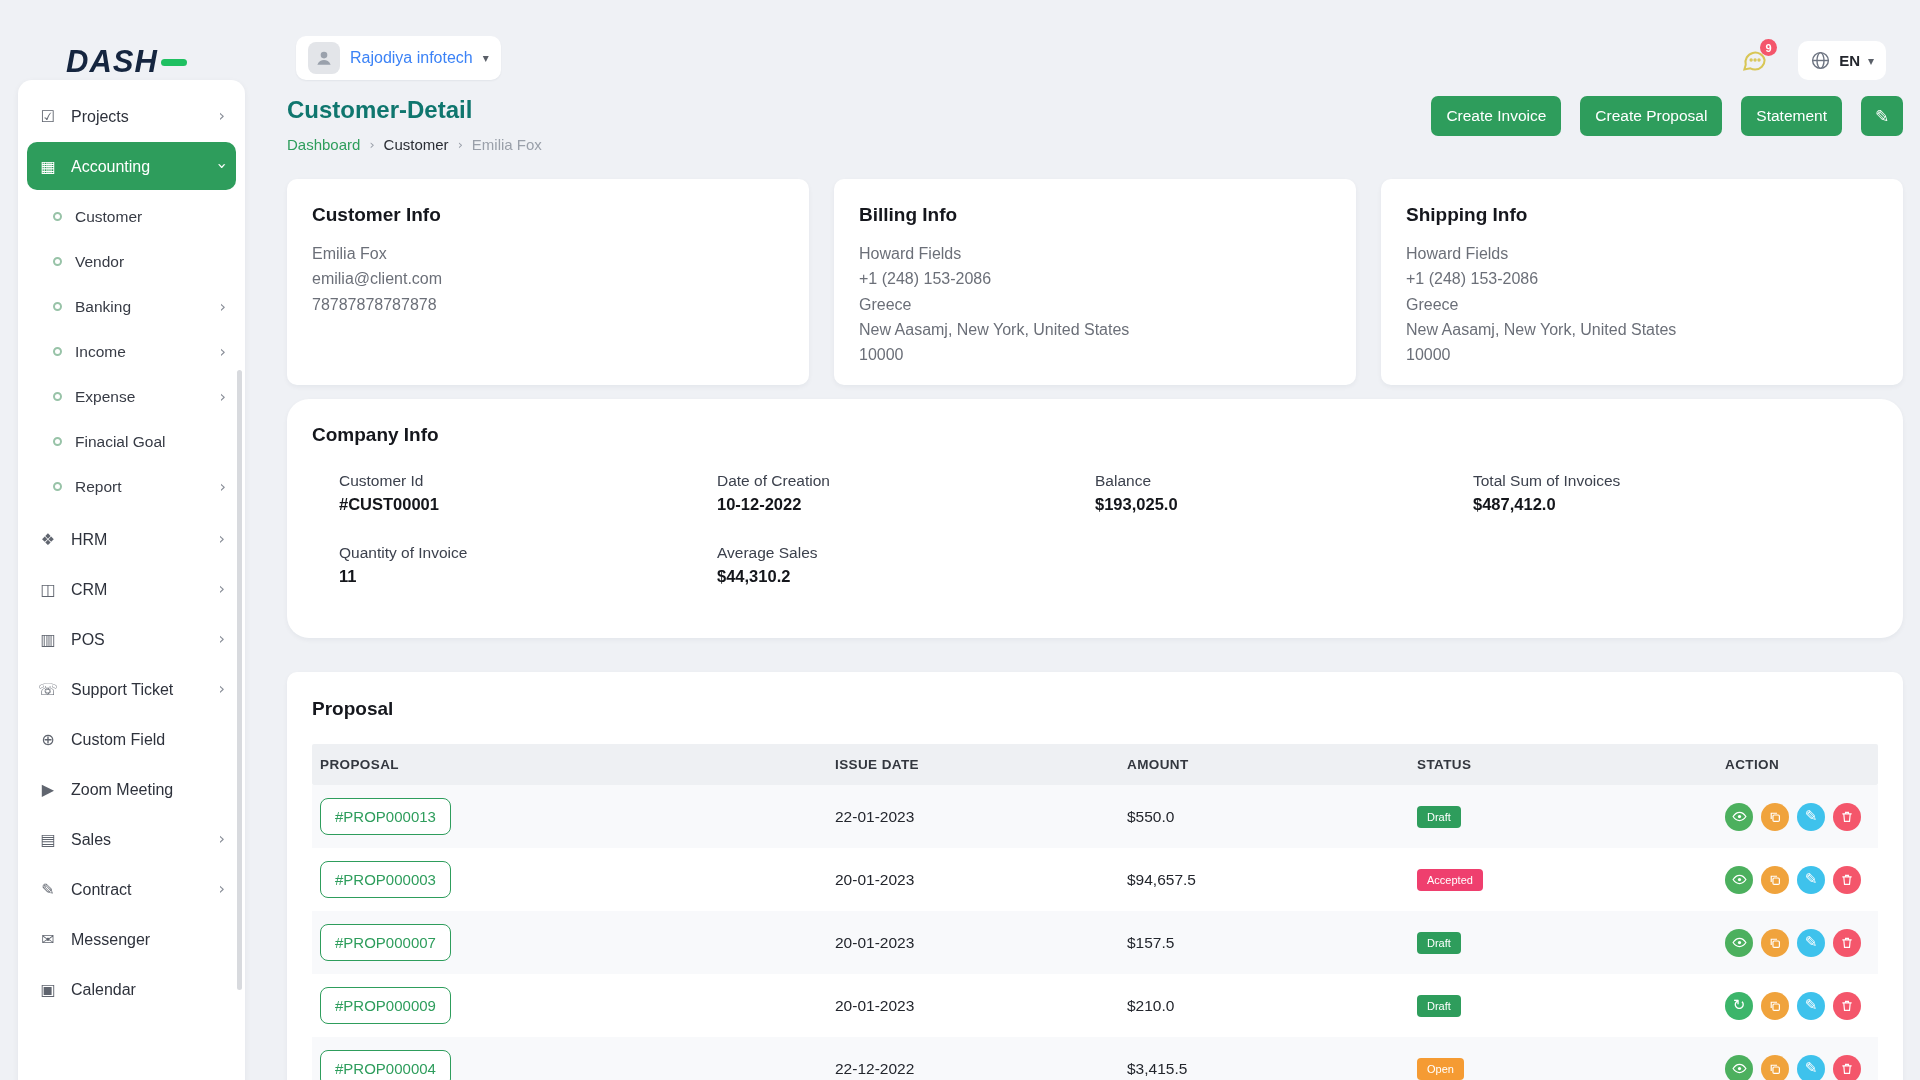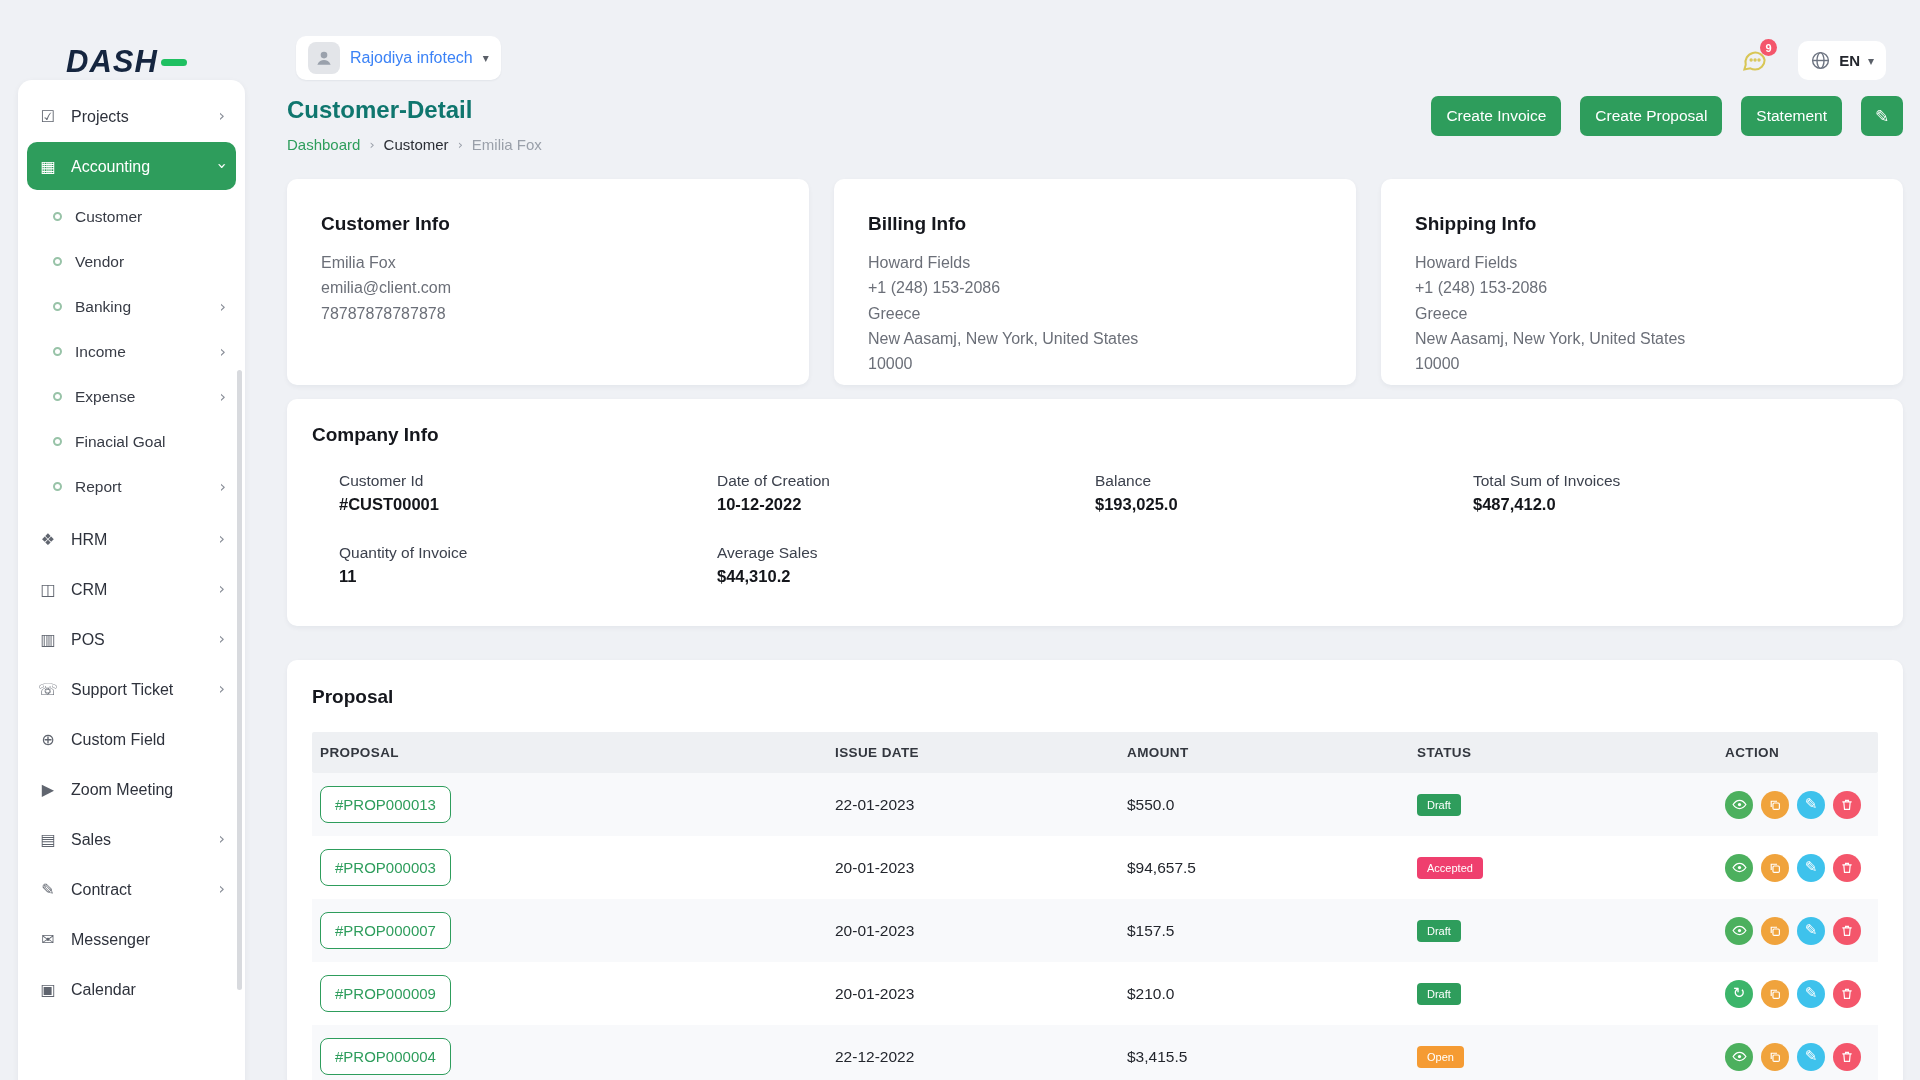--- a/index.html
+++ b/index.html
@@ -58,26 +58,26 @@
   .bc-sep { color:#9aa0aa; font-size:13px; font-family:"DejaVu Sans", sans-serif; }
   .bc-mid { color:#2b2e35; cursor:pointer; }
   .bc-cur { color:#9aa0aa; }
   .head-actions { display:flex; gap:19px; }
   .btn { background:var(--primary,#2e9d5c); color:#fff; border:none; border-radius:7px; padding:0 15px;
          height:40px; font-size:15.5px; font-family:inherit; cursor:pointer; }
   .btn.icon-only { width:42px; display:flex; align-items:center; justify-content:center; font-size:17px; }
 
   .cards-row { margin-top:26px; display:grid; grid-template-columns:repeat(3,1fr); gap:25px; }
   .card { background:#fff; border-radius:10px; box-shadow:0 2px 5px rgba(20,30,50,.05); }
-  .info-card { padding:34px; height:206px; }
+  .info-card { padding:25px; height:206px; }
   .card-title { font-size:19px; font-weight:700; color:#15171d; }
   .info-lines { margin-top:15px; }
   .info-line { font-size:16px; color:#6b6f78; line-height:1.58; }
 
-  .company-card { margin-top:14px; padding:25px 0 40px; }
+  .company-card { margin-top:14px; padding:25px 0 52px;border-radius:22px; }
   .company-card .card-title { margin-left:25px; }
   .fields-grid { margin-top:26px; display:grid; grid-template-columns:repeat(4,1fr); row-gap:30px; padding:0 52px; }
   .f-label { font-size:15.5px; color:#3c414d; margin-bottom:5px; }
   .f-value { font-size:16.5px; font-weight:700; color:#14161b; }
 
   .proposal-card { margin-top:34px; padding:26px 0 0; }
   .proposal-card .card-title { margin-left:25px; }
   .table { margin:24px 25px 0; }
   .t-head, .t-row { display:grid; grid-template-columns:515px 292px 290px 308px auto; align-items:center; padding-left:8px; }
   .t-head { background:#eef0f3; border-radius:2px; padding-top:13px; padding-bottom:13px; }

